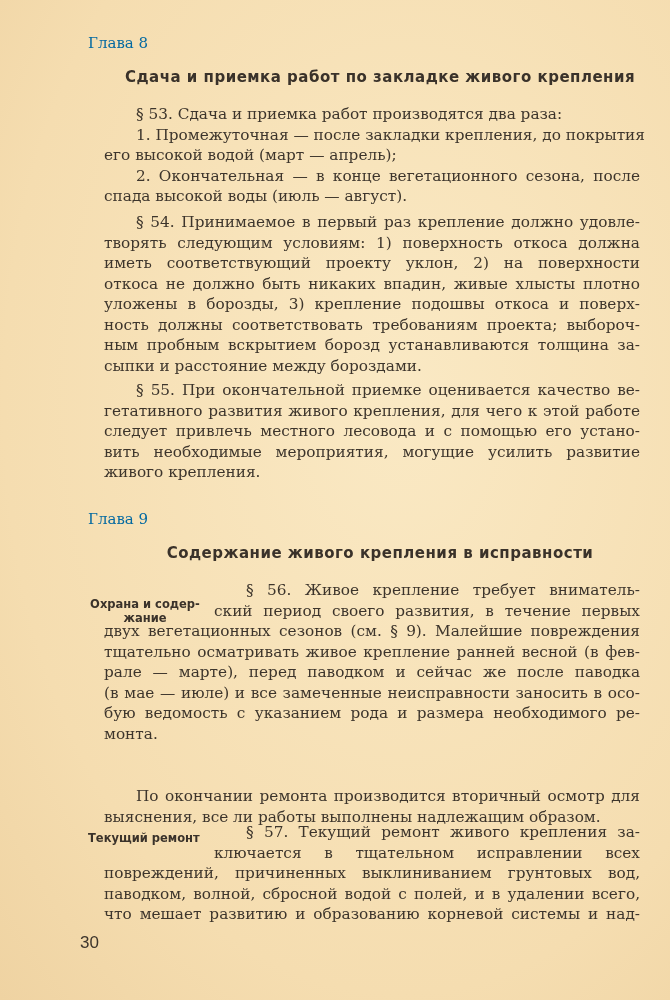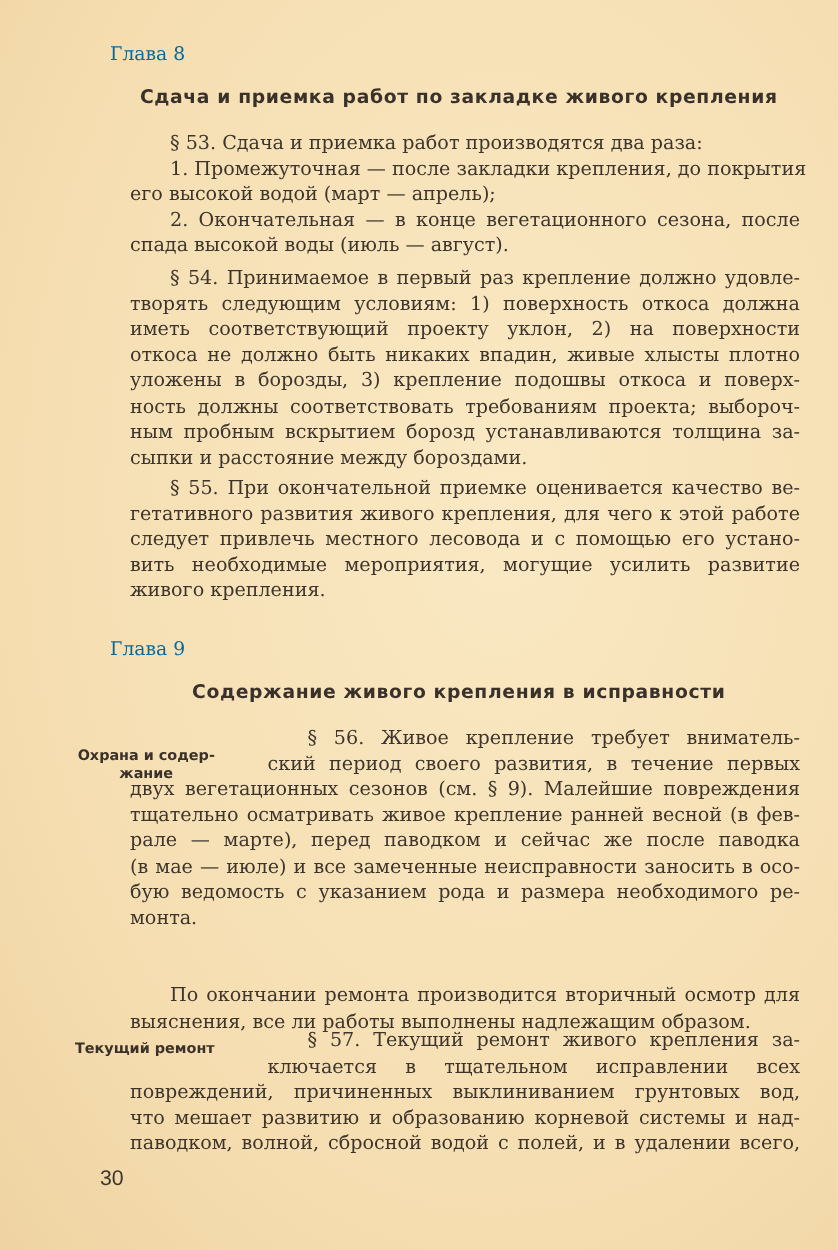--- a/index.html
+++ b/index.html
@@ -10,35 +10,35 @@
       color: #3a322a;
       font-family: "DejaVu Serif", "Liberation Serif", serif;
       position: relative;
     }
     .page { position: absolute; left: 88px; top: 0; width: 552px; }
     .chapter {
       position: absolute; left: 0; width: 552px; text-align: left;
       font-size: 15px; color: #0369a1;
     }
     .title {
-      position: absolute; left: 3px; width: 552px; text-align: center;
+      position: absolute; left: 16px; width: 552px; text-align: center;
       font-family: "DejaVu Sans", "Liberation Sans", sans-serif;
       font-weight: bold; font-size: 15px; letter-spacing: 0.5px; color: #3a322a;
     }
     .para {
       position: absolute; left: 0; width: 552px;
       font-size: 15.3px; line-height: 20.5px; text-align: justify;
       color: #3d352c;
     }
     .line { display: block; white-space: nowrap; text-align-last: justify; text-align: justify; margin-left: 16px; }
     .line.last { text-align-last: left; }
     .indent { padding-left: 32px; }
     .margin-note {
       position: absolute; font-family: "DejaVu Sans", "Liberation Sans", sans-serif;
-      font-weight: bold; font-size: 11.5px; line-height: 14px; color: #3a322a;
+      font-weight: bold; font-size: 11.5px; line-height: 14px; color: #3a322a; margin-left: 28px;
     }
     .pagenum { position: absolute; left: 80px; top: 933px; font-size: 17px; font-family: "Liberation Sans", sans-serif; color: #3d352c; }
   </style>
 </head>
 <body>
 
 <div class="page">
 
   <div class="chapter" style="top:34px">Глава 8</div>
   <div class="title" style="top:68px">Сдача и приемка работ по закладке живого крепления</div>
@@ -93,19 +93,19 @@
     <span class="line indent">По окончании ремонта производится вторичный осмотр для</span>
     <span class="line last">выяснения, все ли работы выполнены надлежащим образом.</span>
   </div>
 
   <div class="margin-note" style="left:-28px; top:831px;">Текущий ремонт</div>
 
   <div class="para" style="top:822px">
     <span class="line" style="padding-left:142px">§ 57. Текущий ремонт живого крепления за-</span>
     <span class="line" style="padding-left:110px">ключается в тщательном исправлении всех</span>
     <span class="line">повреждений, причиненных выклиниванием грунтовых вод,</span>
+    <span class="line">паводком, волной, сбросной водой с полей, и в удалении всего,</span>
     <span class="line">что мешает развитию и образованию корневой системы и над-</span>
-    <span class="line">паводком, волной, сбросной водой с полей, и в удалении всего,</span>
   </div>
 
 </div>
 
 <div class="pagenum">30</div>
 
 </body></html>

